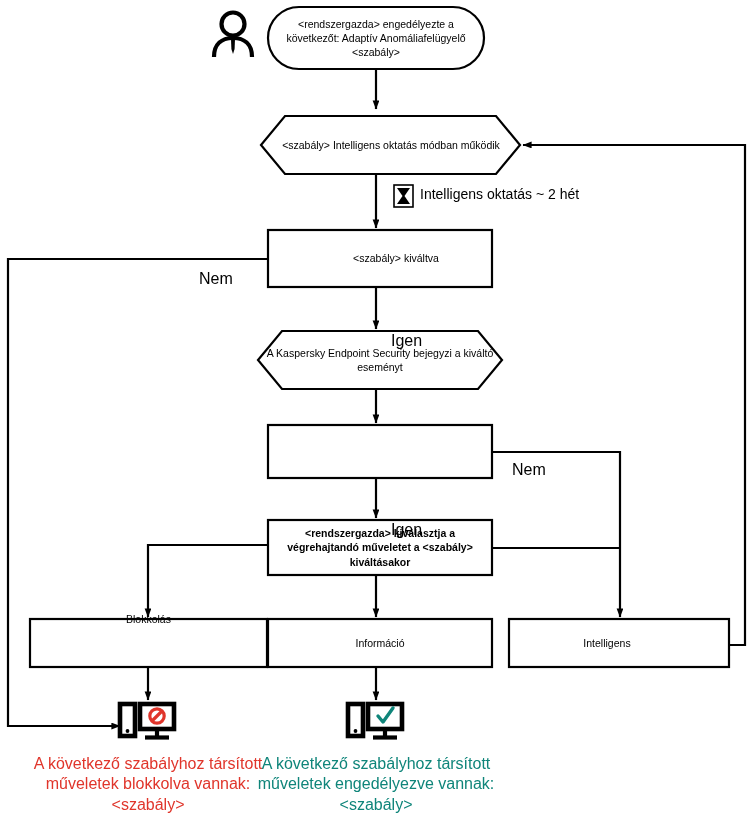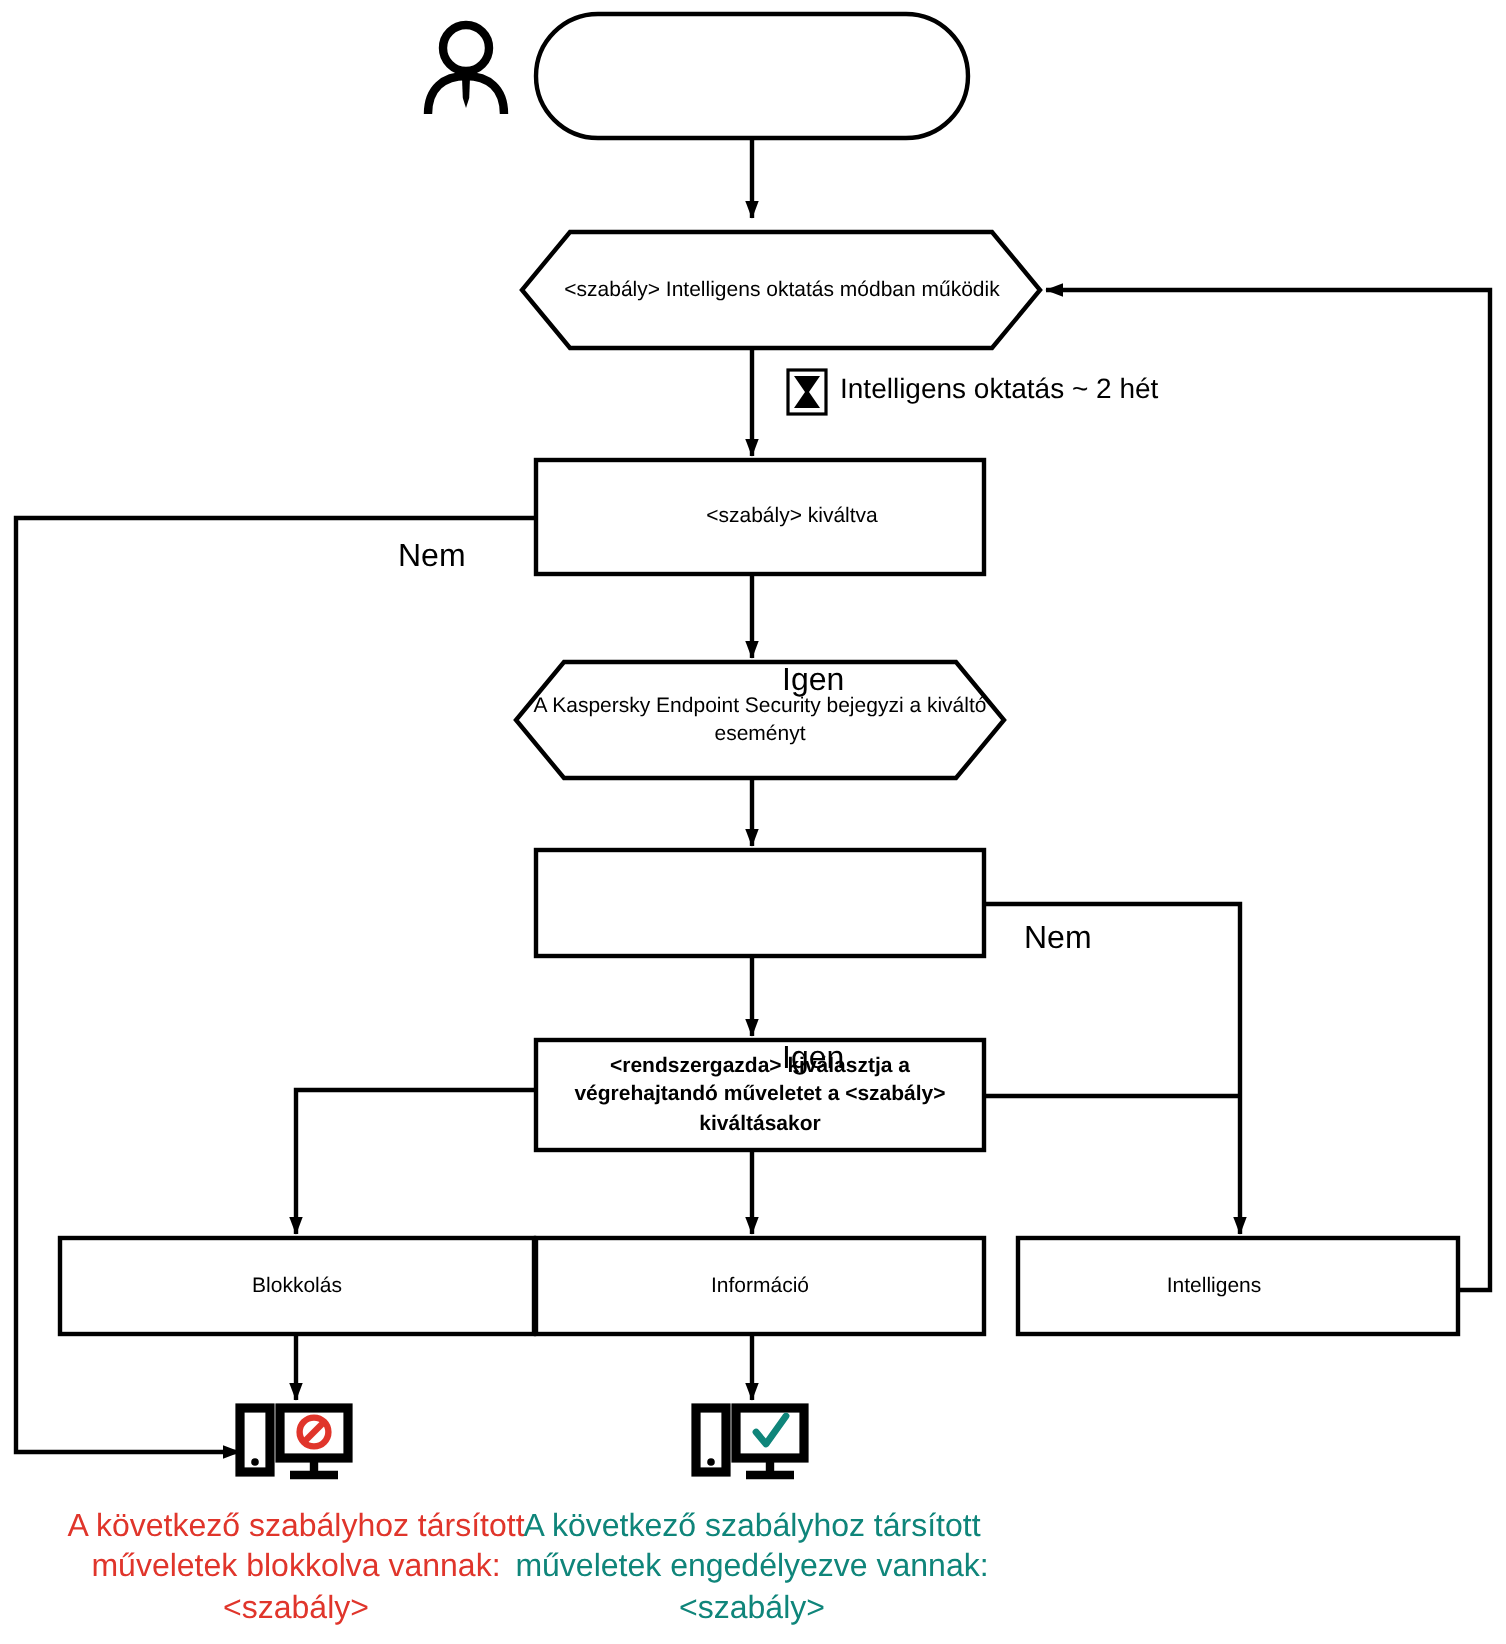--- a/index.html
+++ b/index.html
@@ -136,31 +136,32 @@
       <line x1="373" y1="737.5" x2="397" y2="737.5" stroke="#000" stroke-width="4.2"></line>
       <polyline points="378,716 383,722 393,708" fill="none" stroke="#0f857a" stroke-width="3.4" stroke-linecap="round" stroke-linejoin="round"></polyline>
     </g>
 
     <g>
       <rect x="394" y="185" width="19" height="22" fill="none" stroke="#000" stroke-width="1.6"></rect>
       <path d="M397,188 L410,188 L404.5,196 L410,204 L397,204 L402.5,196 Z" fill="#000"></path>
     </g>
   </svg>
 
+  <div class="node-text" style="left:276px; top:7px; width:200px; height:62px;">&lt;rendszergazda&gt; engedélyezte a következőt: Adaptív Anomáliafelügyelő &lt;szabály&gt;</div>
 
   <div class="node-text" style="left:266px; top:116px; width:250px; height:58px;">&lt;szabály&gt; Intelligens oktatás módban működik</div>
 
   <div class="node-text" style="left:268px; top:230px; width:256px; height:57px;">&lt;szabály&gt; kiváltva</div>
 
   <div class="node-text" style="left:258px; top:331px; width:244px; height:58px;">A Kaspersky Endpoint Security bejegyzi a kiváltó eseményt</div>
 
 
   <div class="node-text" style="left:272px; top:520px; width:216px; height:55px;font-weight:bold;">&lt;rendszergazda&gt; kiválasztja a végrehajtandó műveletet a &lt;szabály&gt; kiváltásakor</div>
 
-  <div class="node-text" style="left:30px; top:619px; width:237px; height:48px;">Blokkolás</div>
+  <div class="node-text" style="left:30px; top:595px; width:237px; height:48px;">Blokkolás</div>
 
   <div class="node-text" style="left:268px; top:619px; width:224px; height:48px;text-align:right;">Információ</div>
 
   <div class="node-text" style="left:509px; top:619px; width:196px; height:48px;">Intelligens</div>
 
   <div class="edge-label" style="left:199px; top:231px;">Nem</div>
 
   <div class="edge-label" style="left:391px; top:293px;">Igen</div>
 
   <div class="edge-label" style="left:512px; top:422px;">Nem</div>

